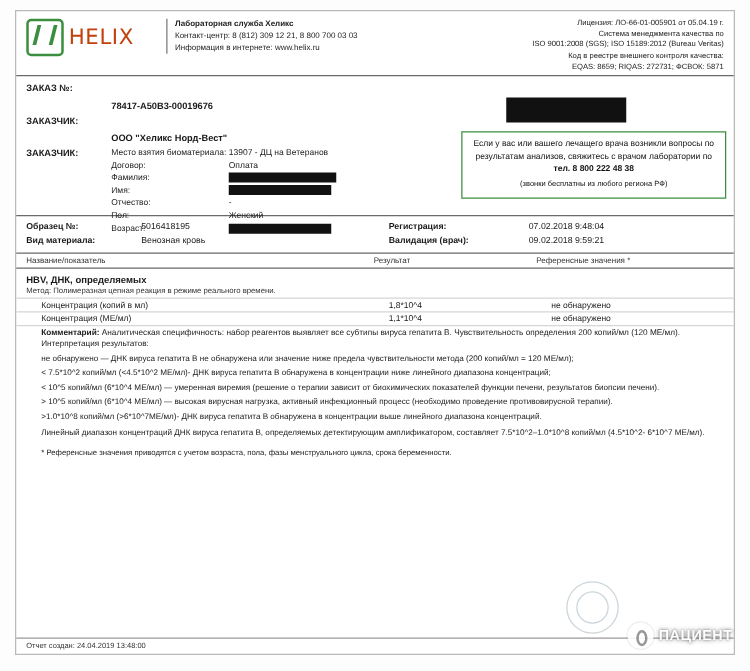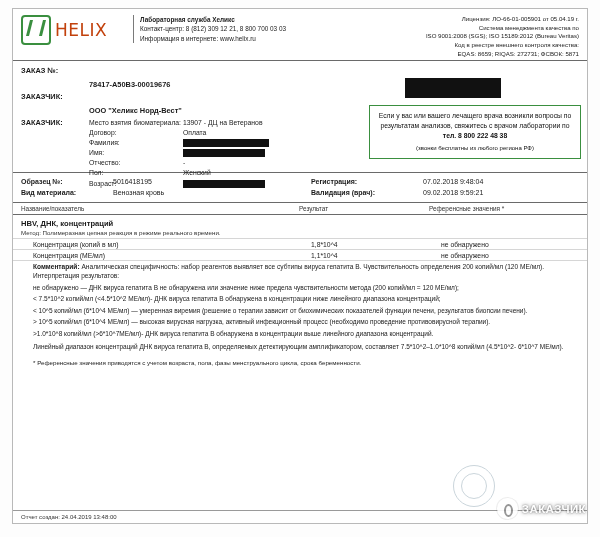--- a/index.html
+++ b/index.html
@@ -409,21 +409,21 @@
         </div>
       </div>
     </div>
 
     <div class="table-head">
       <div class="col-name">Название/показатель</div>
       <div class="col-res">Результат</div>
       <div class="col-ref">Референсные значения *</div>
     </div>
 
-    <div class="test-title">HBV, ДНК, концентраций</div>
+    <div class="test-title">HBV, ДНК, определяемых</div>
     <div class="test-method">
       <span>Метод:</span>
       <span>Полимеразная цепная реакция в режиме реального времени.</span>
     </div>
 
     <div class="res-row">
       <div class="col-name">Концентрация (копий в мл)</div>
       <div class="col-res">1,8*10^4</div>
       <div class="col-ref">не обнаружено</div>
     </div>
@@ -452,15 +452,15 @@
 
     <div class="footer-note">* Референсные значения приводятся с учетом возраста, пола, фазы менструального цикла, срока беременности.</div>
 
     <div class="stamp"></div>
 
     <div class="footer-bottom">Отчет создан: 24.04.2019 13:48:00</div>
   </div>
 
   <div class="watermark">
     <div class="wm-circle"></div>
-    <div class="wm-text">ЗАКАЗЧИК</div>
+    <div class="wm-text">ПАЦИЕНТ</div>
   </div>
 </div>
 
 </body></html>

